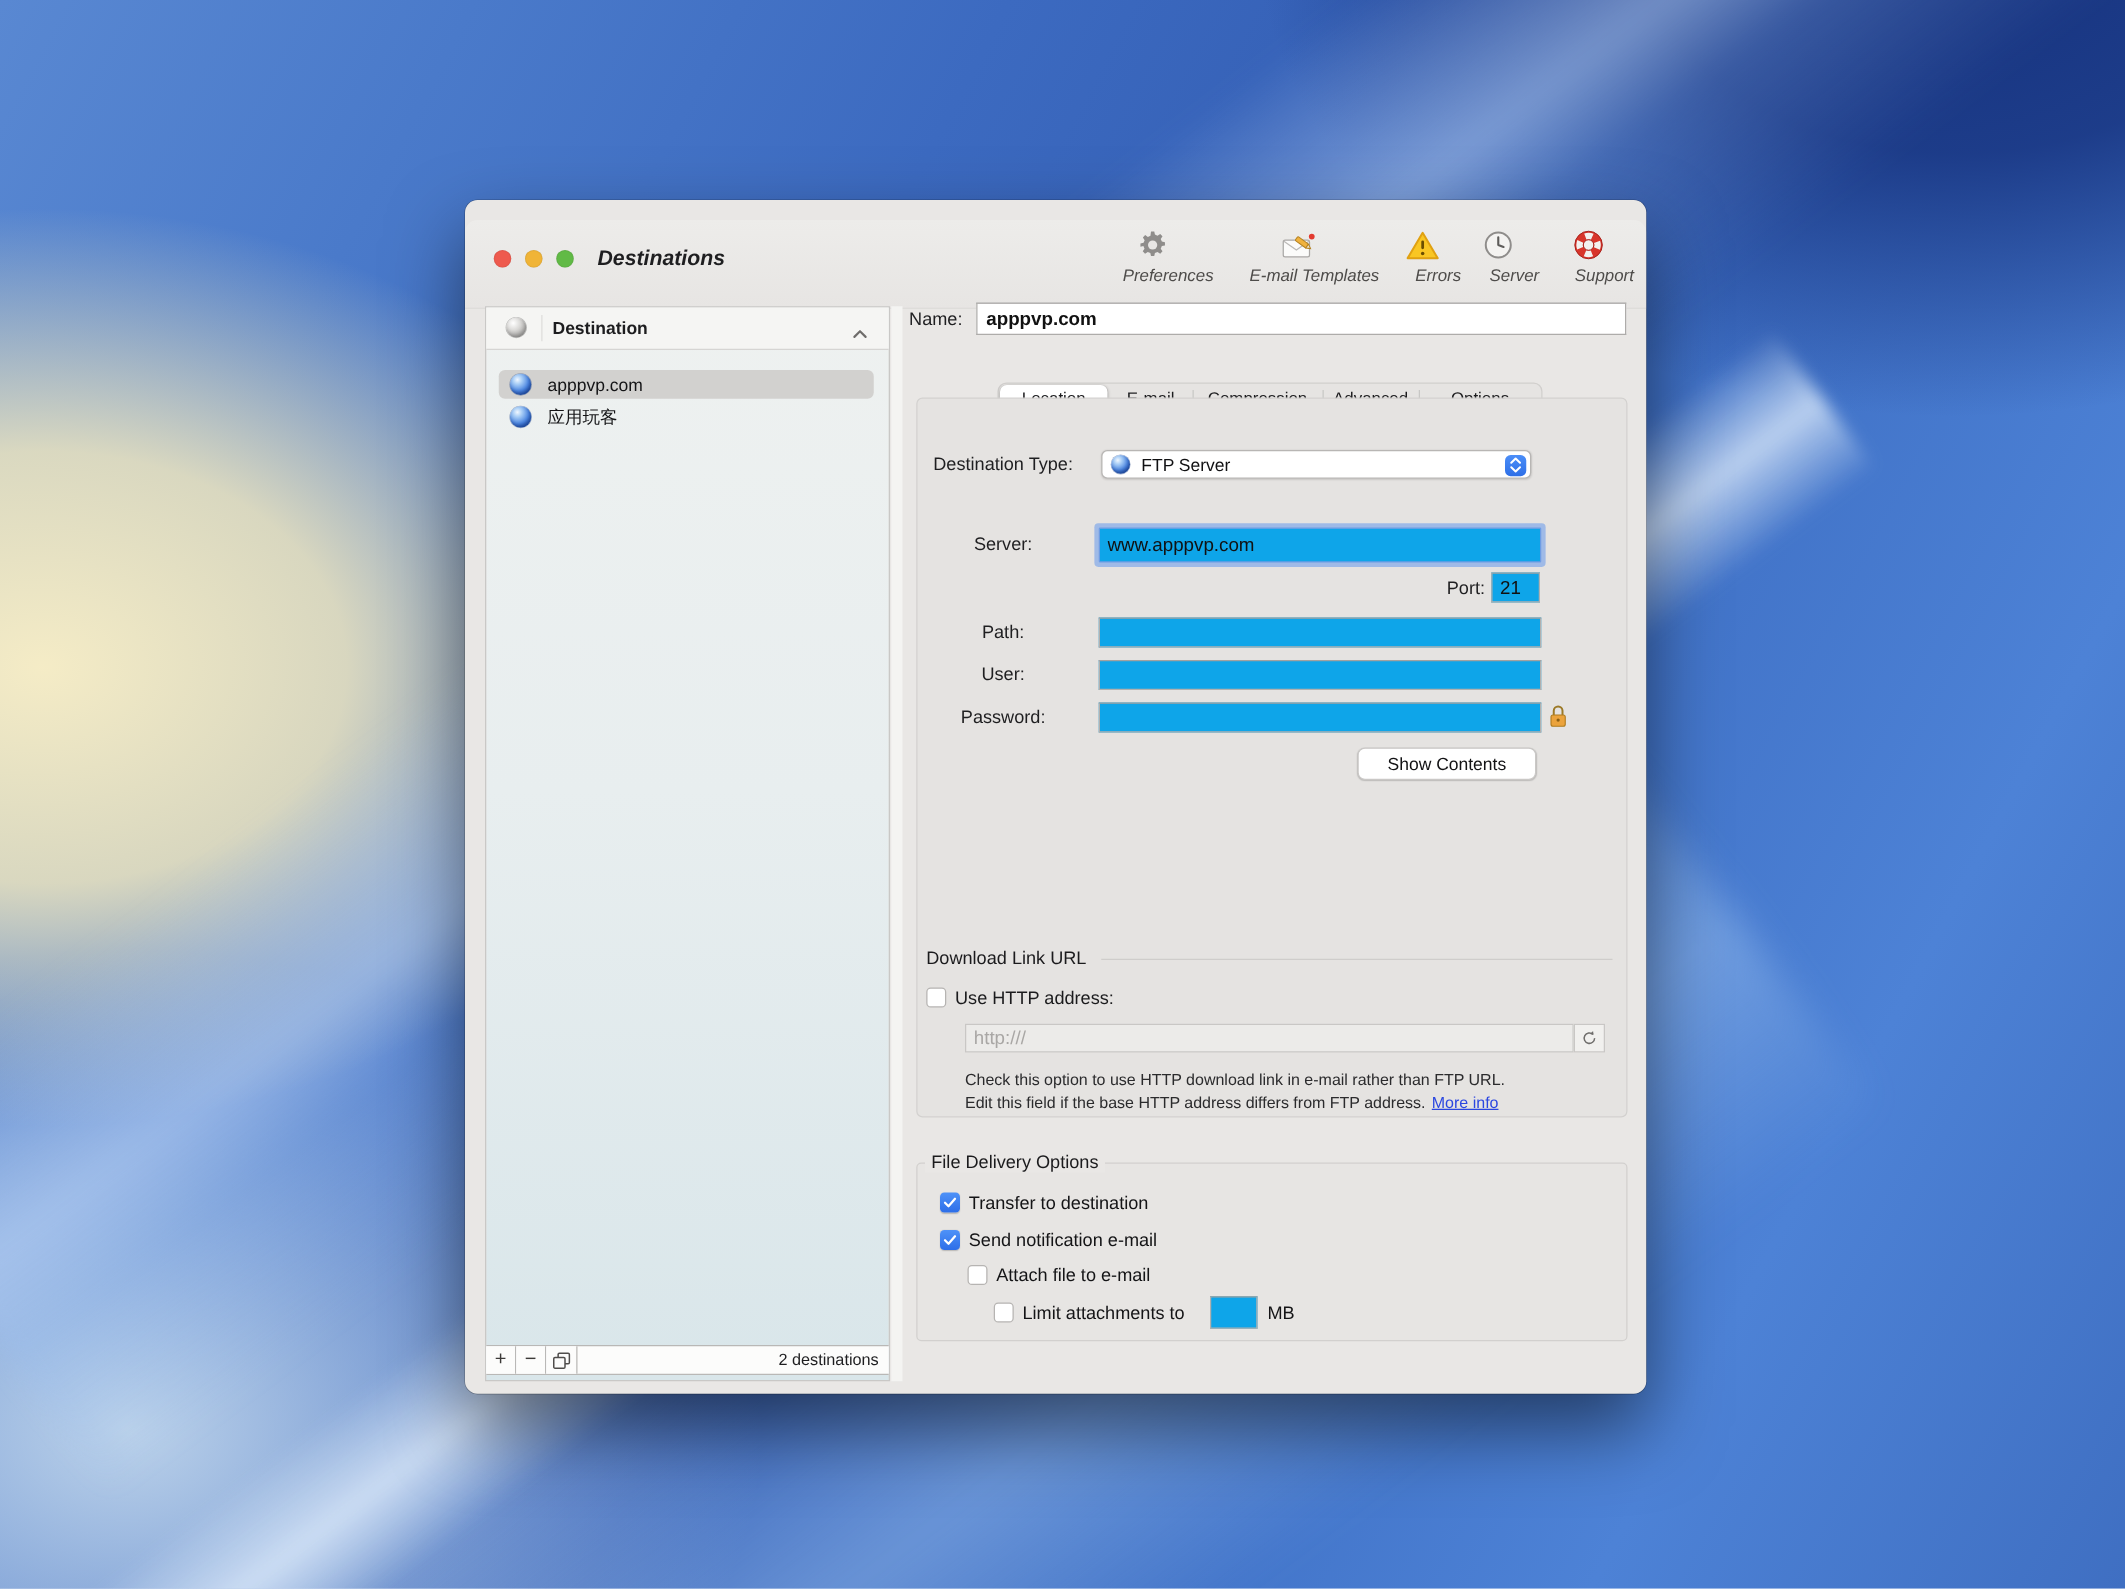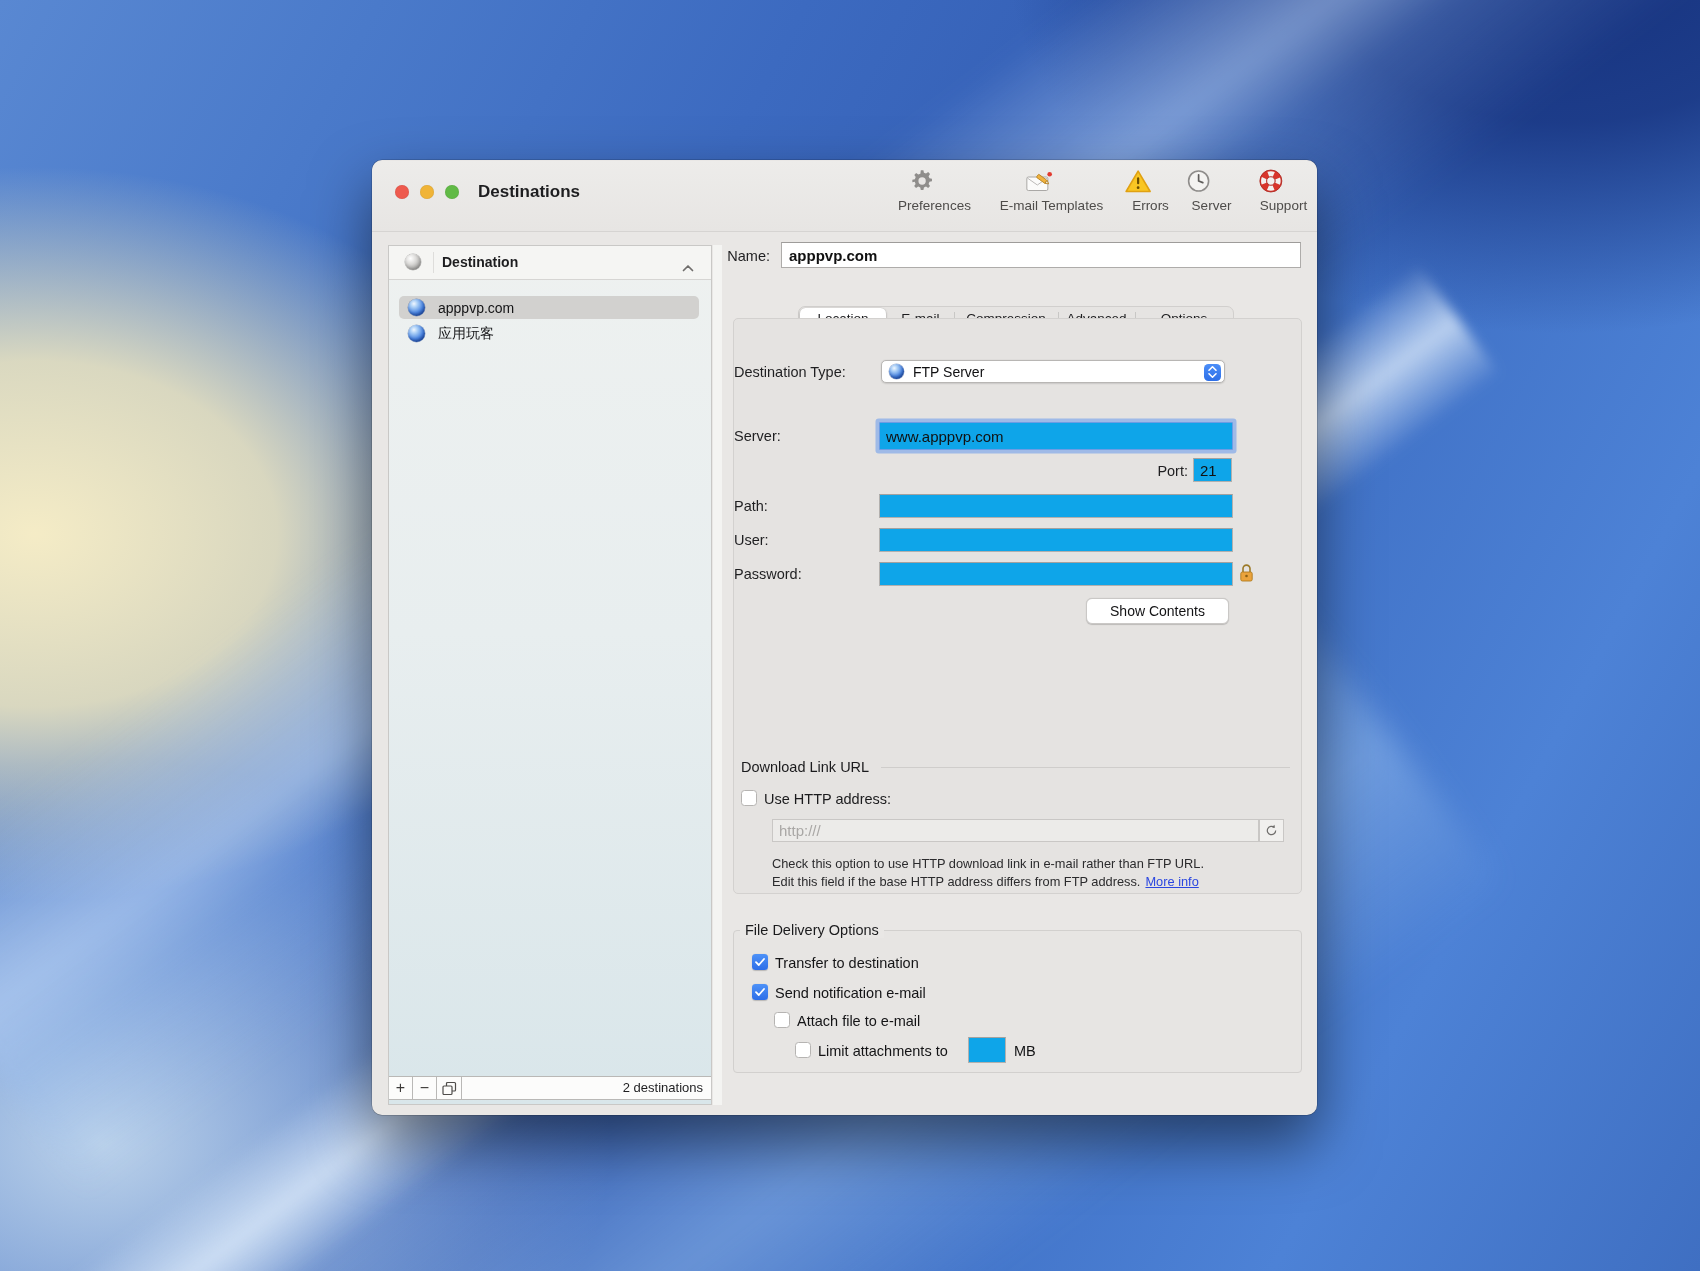--- a/index.html
+++ b/index.html
@@ -33,23 +33,23 @@
     background:linear-gradient(to bottom, rgba(140,180,235,0) 0%, rgba(160,198,242,.45) 55%, rgba(160,198,242,0) 100%);
     filter:blur(14px);
   }
   
   .window{
     position:absolute;left:372px;top:160px;width:945px;height:955px;
     background:#e9e7e5;border-radius:10px;
     box-shadow:0 28px 60px rgba(0,0,0,.5), 0 0 0 .5px rgba(0,0,0,.28);
   }
   .titlebar{
-    position:absolute;left:0;top:1px;right:0;height:70px;
+    position:absolute;left:0;top:16px;right:0;height:70px;
     background:linear-gradient(#edecea,#e7e5e3);
-    border-bottom:1px solid #d6d4d2;border-radius:10px 10px 0 0;
+    border-bottom:1px solid #d6d4d2;border-radius:10px 10px 0 0;font-style:italic;
   }
   .light{position:absolute;top:24px;width:14px;height:14px;border-radius:50%;box-shadow:inset 0 0 1px rgba(0,0,0,.25);}
   .light.red{left:23px;background:#ee5a4e;}
   .light.yellow{left:48px;background:#f0b437;}
   .light.green{left:73px;background:#61ba46;}
   .window-title{position:absolute;left:106px;top:21px;font-size:17px;font-weight:bold;color:#1e1e20;}
   .tb-item{position:absolute;top:4px;transform:translateX(-50%);display:flex;flex-direction:column;align-items:center;cursor:default;width:max-content;}
   .tb-item .icn{height:32px;display:flex;align-items:center;justify-content:center;}
   .tb-item .lbl{font-size:13.5px;color:#4e4c4a;margin-top:1px;white-space:nowrap;margin-left:25px;}
   .tb-prefs{left:550px}.tb-templates{left:667px}.tb-errors{left:766px}.tb-history{left:827px}.tb-support{left:899px}
@@ -86,21 +86,21 @@
     background:#fff;border:1px solid #aeacaa;border-top-color:#9e9c9a;
     font-family:inherit;font-size:15px;font-weight:bold;color:#111;padding:0 7px;}
   .tabs{position:absolute;left:426px;top:146px;height:25px;display:flex;background:#e6e4e2;
     border:1px solid #d1cfcd;border-radius:7px;box-sizing:border-box;}
   .seg{display:flex;align-items:center;justify-content:center;font-size:13.5px;color:#1c1c1e;position:relative;cursor:default;}
   .seg.w1{width:86px}.seg.w2{width:67px}.seg.w3{width:104px}.seg.w4{width:77px}.seg.w5{width:98px}
   .seg.active{background:#fff;border-radius:5.5px;margin:1px;box-shadow:0 1px 2.5px rgba(0,0,0,.3),0 0 0 .5px rgba(0,0,0,.05);}
   .seg.sep::before{content:'';position:absolute;left:0;top:5px;bottom:5px;width:1px;background:#c8c7c5;}
   .loc-box{position:absolute;left:361px;top:158px;width:569px;height:576px;box-sizing:border-box;
     background:#e5e3e1;border:1px solid #d3d1cf;border-radius:5px;}
-  .fl{position:absolute;left:0;width:137px;text-align:left;font-size:14.5px;color:#1f1f21;}
+  .fl{position:absolute;left:0;width:137px;text-align:center;font-size:14.5px;color:#1f1f21;}
   .lbl-dtype{top:45px}.lbl-server{top:109px}.lbl-path{top:179px}.lbl-user{top:213px}.lbl-pass{top:247px}
   .lbl-port{position:absolute;left:370px;top:144px;width:84px;text-align:right;font-size:14.5px;color:#1f1f21;}
   .popup{position:absolute;left:147px;top:41px;width:344px;height:23px;box-sizing:border-box;
     background:#fff;border:1px solid #b8b6b4;border-radius:5px;display:flex;align-items:center;
     box-shadow:0 .5px 1.5px rgba(0,0,0,.12);cursor:default;}
   .popup .globe{margin-left:7px;width:15px;height:15px;}
   .popup .pval{margin-left:9px;font-size:14px;color:#101012;}
   .stepper{position:absolute;right:3.5px;top:2.5px;width:17px;height:17px;border-radius:4.5px;
     background:linear-gradient(#4b8ef8,#2e6fe7);display:flex;align-items:center;justify-content:center;}
   .input{position:absolute;box-sizing:border-box;background:#0ea5e9;border:1px solid #b2b0ae;border-top-color:#a3a19f;

